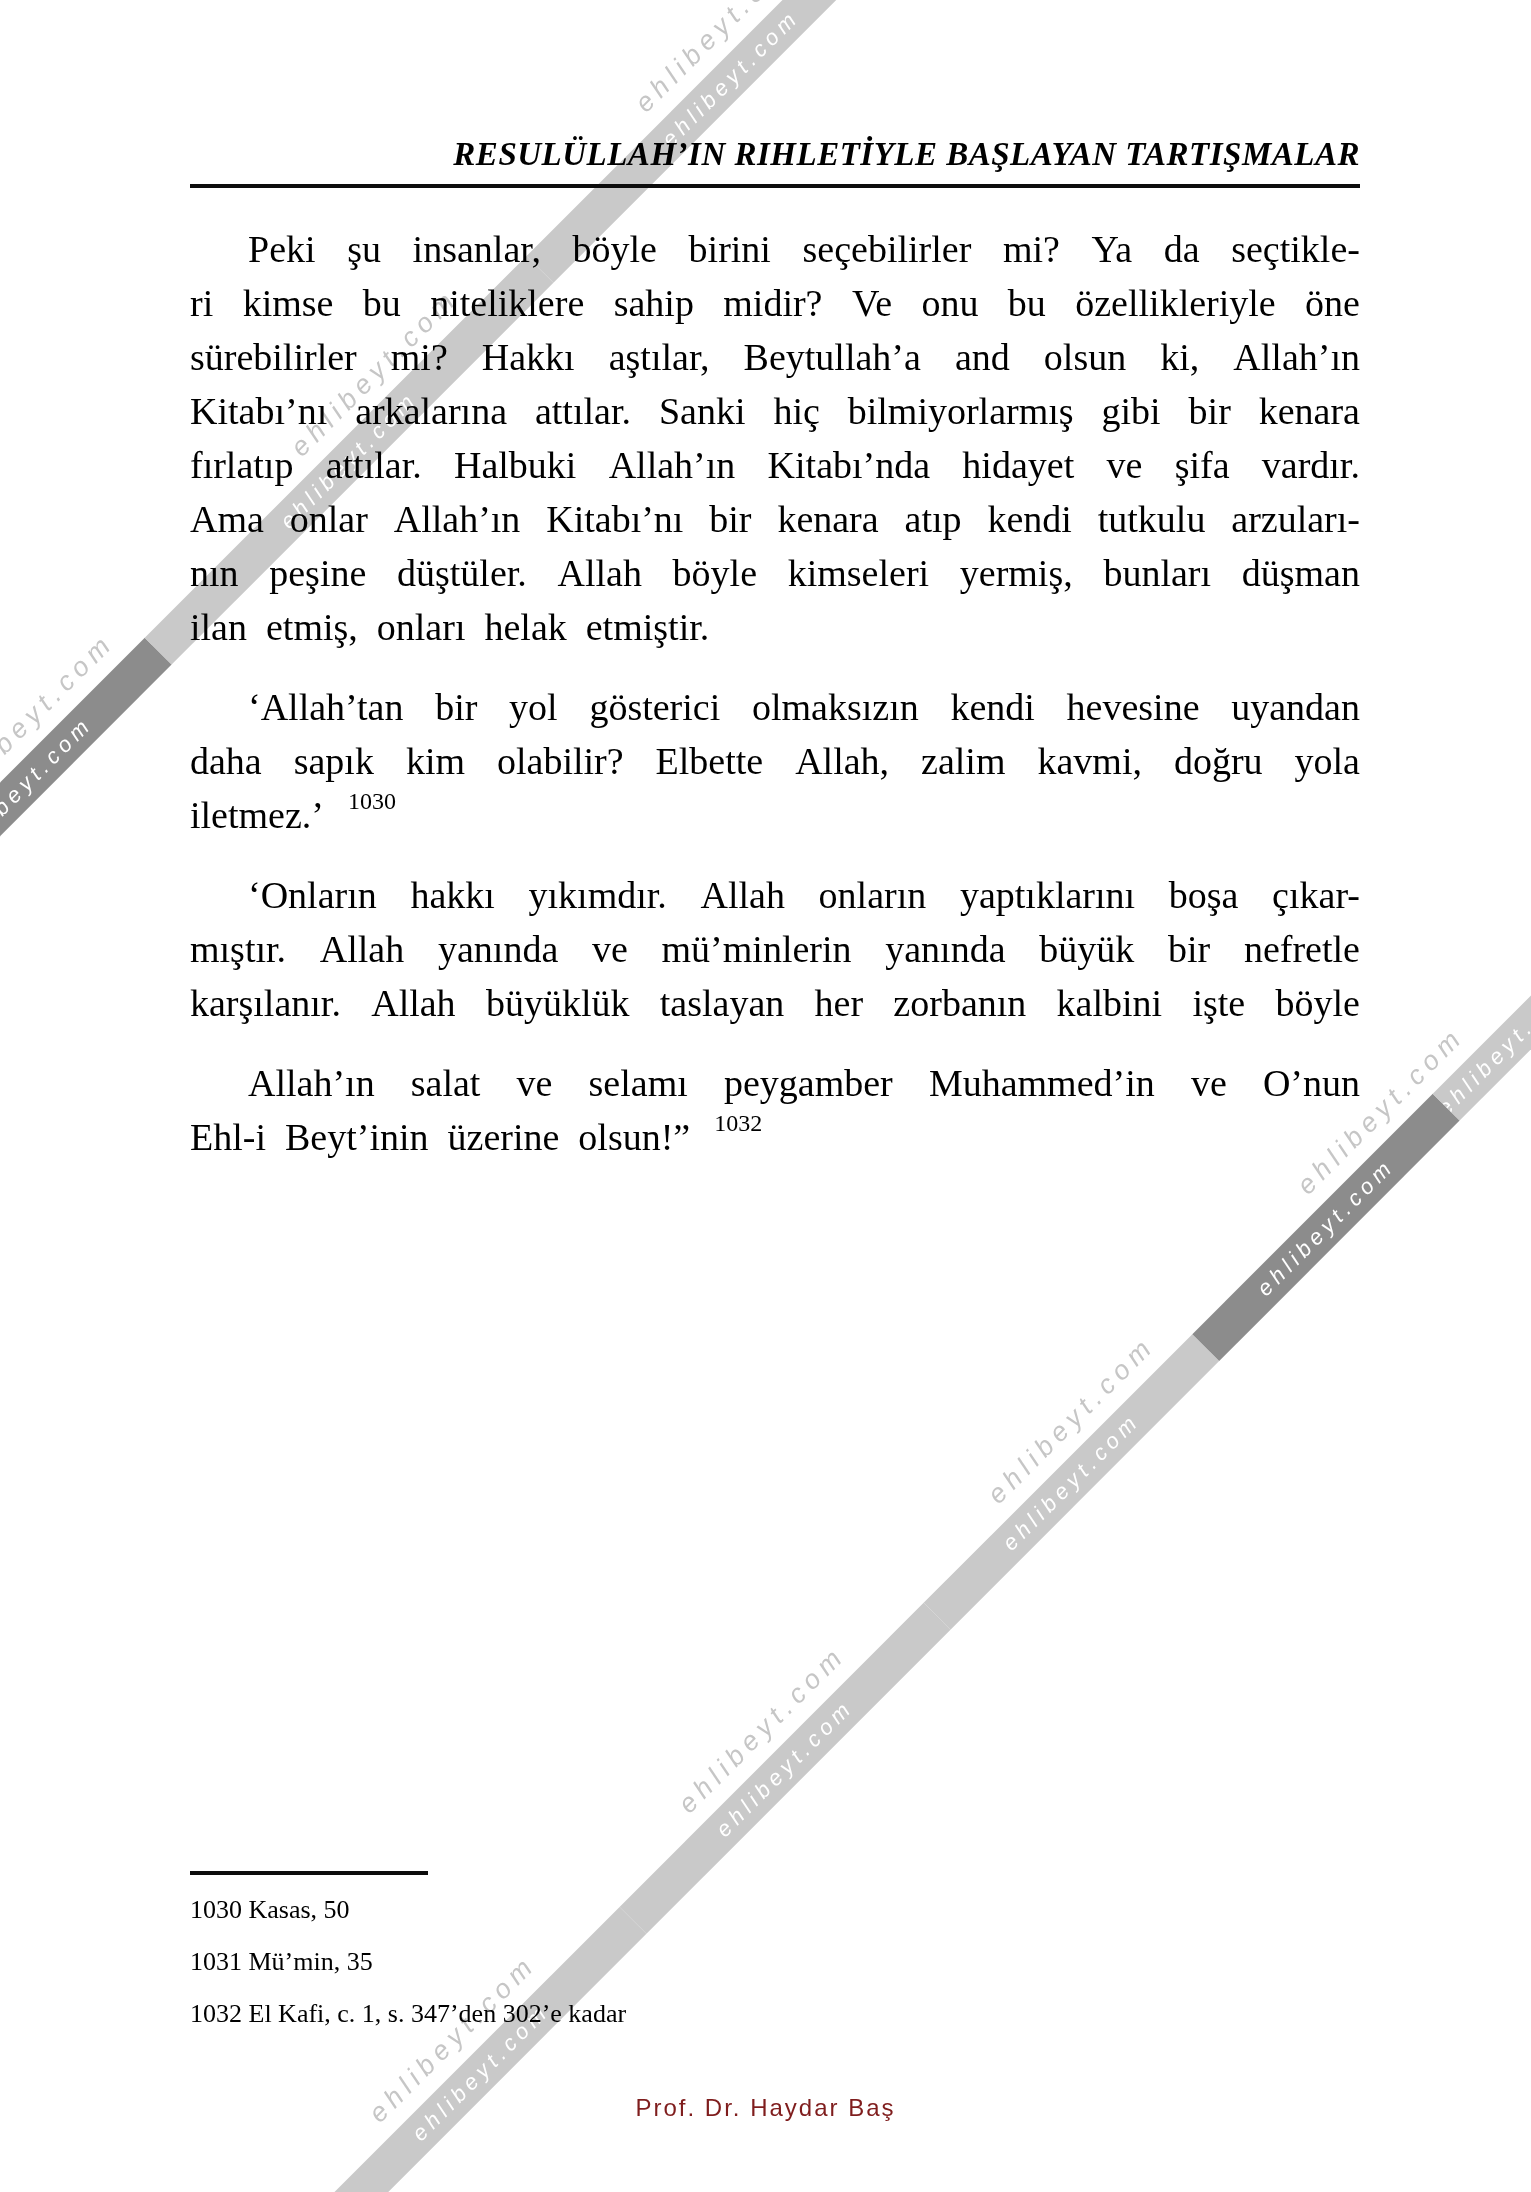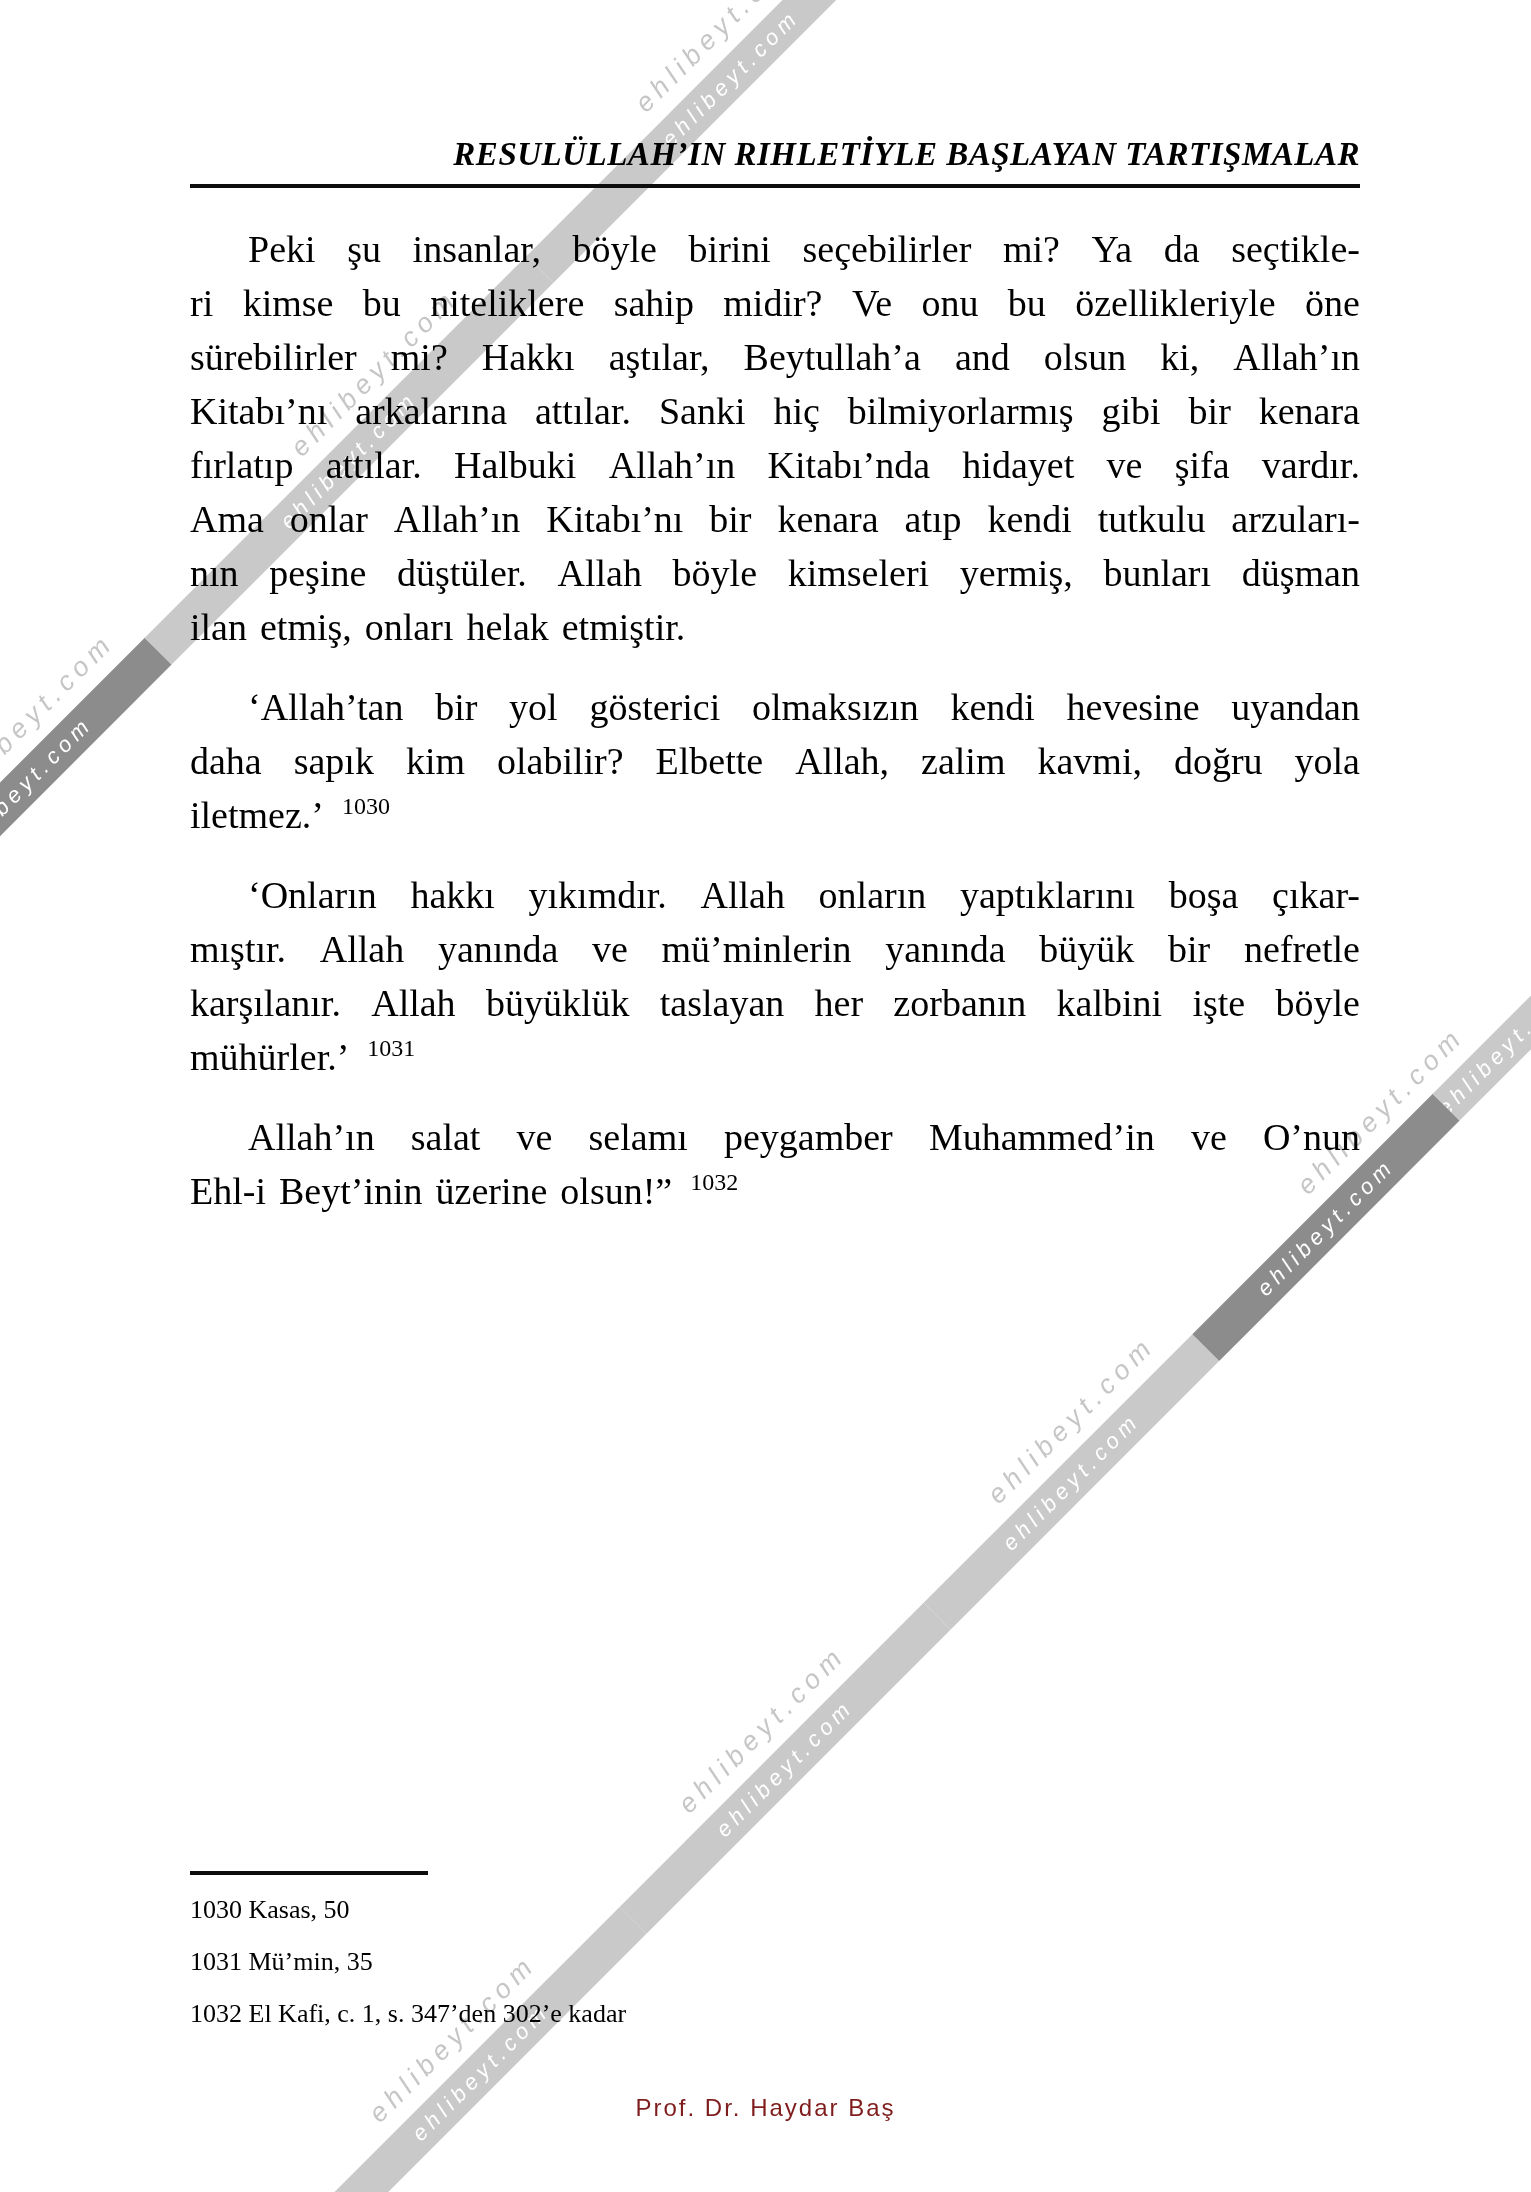--- a/index.html
+++ b/index.html
@@ -53,21 +53,21 @@
   .body-text{
     position:absolute;left:190px;top:222px;width:1170px;
     font-size:38px;
   }
   .para{margin:0 0 26px 0;}
   .line{
     display:flex;justify-content:space-between;align-items:baseline;
     height:54px;line-height:54px;white-space:nowrap;
   }
   .line.indent{padding-left:58px;gap:8px;}
-  .line.last{justify-content:flex-start;gap:13px;}
+  .line.last{justify-content:flex-start;gap:19px;align-items:flex-end;}
   .sup{font-size:24px;position:relative;top:-14px;margin-left:5px;}
   .fn-rule{
     position:absolute;left:190px;top:1871px;width:238px;height:4px;background:#0d0d0d;
   }
   .footnotes{
     position:absolute;left:190px;top:1884px;width:1100px;
     font-size:26px;
   }
   .footnote{line-height:52px;white-space:nowrap;}
   .page-footer{
@@ -262,24 +262,20 @@
             <span>karşılanır.</span>
             <span>Allah</span>
             <span>büyüklük</span>
             <span>taslayan</span>
             <span>her</span>
             <span>zorbanın</span>
             <span>kalbini</span>
             <span>işte</span>
             <span>böyle</span>
           </div>
-          <div class="line last">
-            <span>mühürler.’</span>
-            <span class="sup">1031</span>
-          </div>
         </div>
         <div class="para">
           <div class="line indent">
             <span>Allah’ın</span>
             <span>salat</span>
             <span>ve</span>
             <span>selamı</span>
             <span>peygamber</span>
             <span>Muhammed’in</span>
             <span>ve</span>

